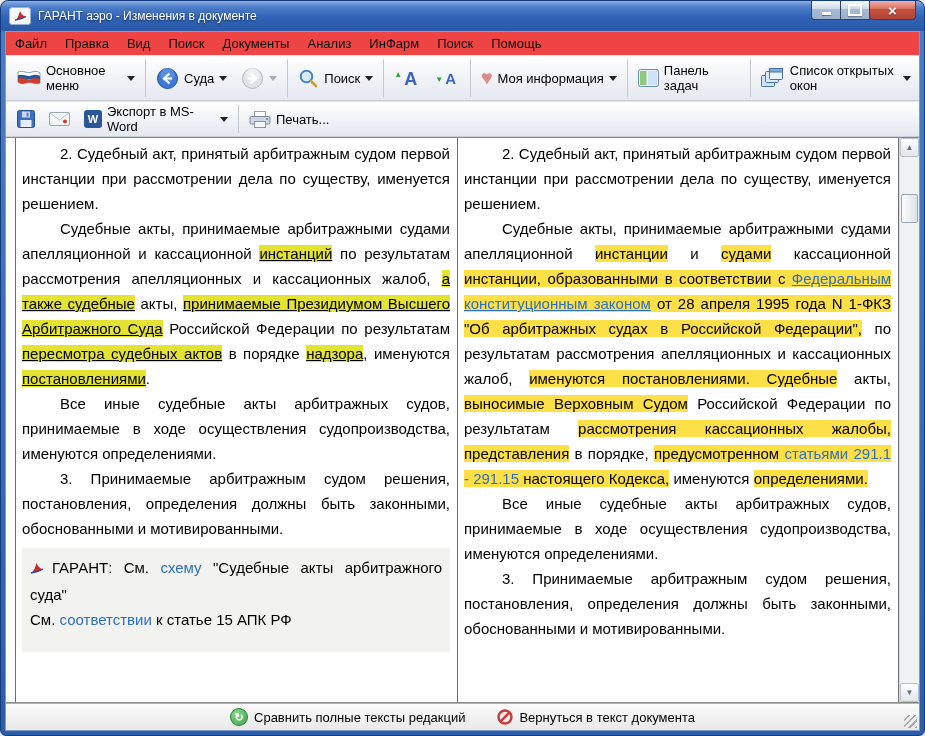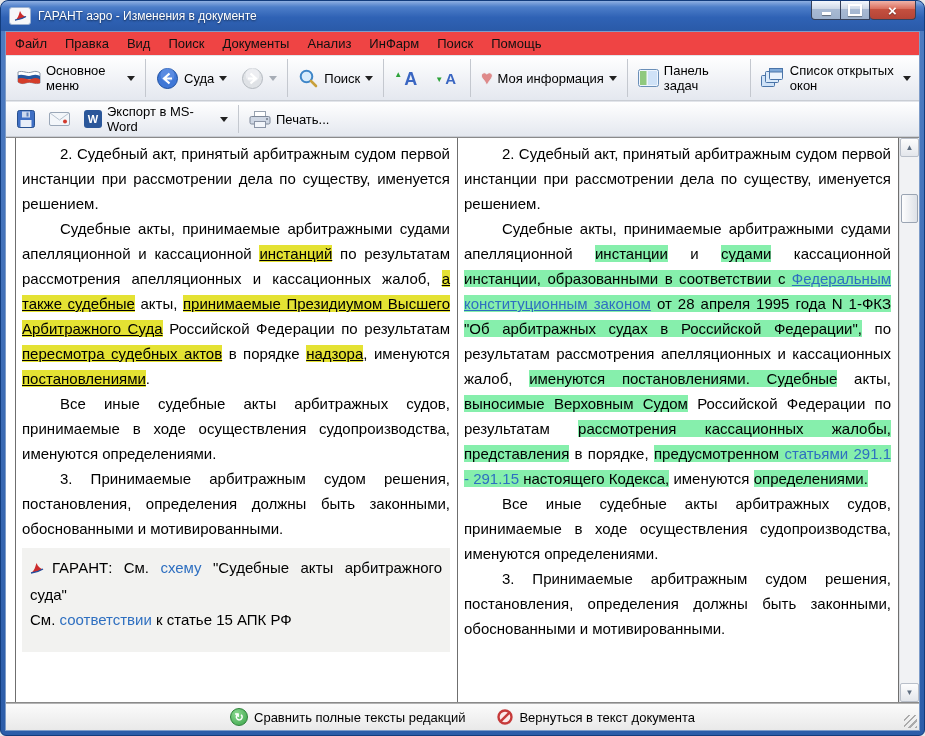--- a/index.html
+++ b/index.html
@@ -52,21 +52,21 @@
   .wordbox{width:18px;height:18px;background:#2b579a;border-radius:3px;color:#fff;font-size:11px;font-weight:bold;
     display:inline-flex;align-items:center;justify-content:center;}
   
   .docarea{flex:1;min-height:0;display:flex;background:#fff;border-top:1px solid #8a8a8a;border-bottom:1px solid #8a8a8a;}
   .gutter{width:9px;flex:0 0 9px;}
   .pane{overflow:hidden;box-sizing:border-box;padding:3px 7px 0 6px;}
   .pane-left{width:443px;flex:0 0 443px;border-left:1px solid #6f6f6f;border-right:1px solid #6f6f6f;}
   .pane-right{flex:1;border-right:1px solid #6f6f6f;}
   .pane p{margin:0;text-indent:38px;text-align:justify;font-size:15px;line-height:25px;color:#000;}
   .pane-left .hl{background:#e4e233;text-decoration:underline;}
-  .pane-right .hl{background:#86efac;margin-top:28px;}
+  .pane-right .hl{background:#fde047;margin-top:28px;}
   .link{color:#2e6fc0;cursor:pointer;}
   .u{text-decoration:underline;}
   .garant{background:#f2f2f0;margin-top:7px;padding:7px 8px 20px 8px;}
   .garant p{text-indent:0;text-align:justify;}
   .gicon{display:inline-block;vertical-align:-2px;margin-right:8px;}
   
   .vscroll{width:19px;flex:0 0 19px;background:#f1f2f4;position:relative;border-left:1px solid #dcdee2;}
   .sb-btn{position:absolute;left:0;right:0;height:17px;display:flex;align-items:center;justify-content:center;
     background:linear-gradient(180deg,#fdfdfd,#e3e6eb);border:1px solid #b9bfc9;border-radius:2px;
     font-size:8px;color:#5f6e80;cursor:pointer;}

